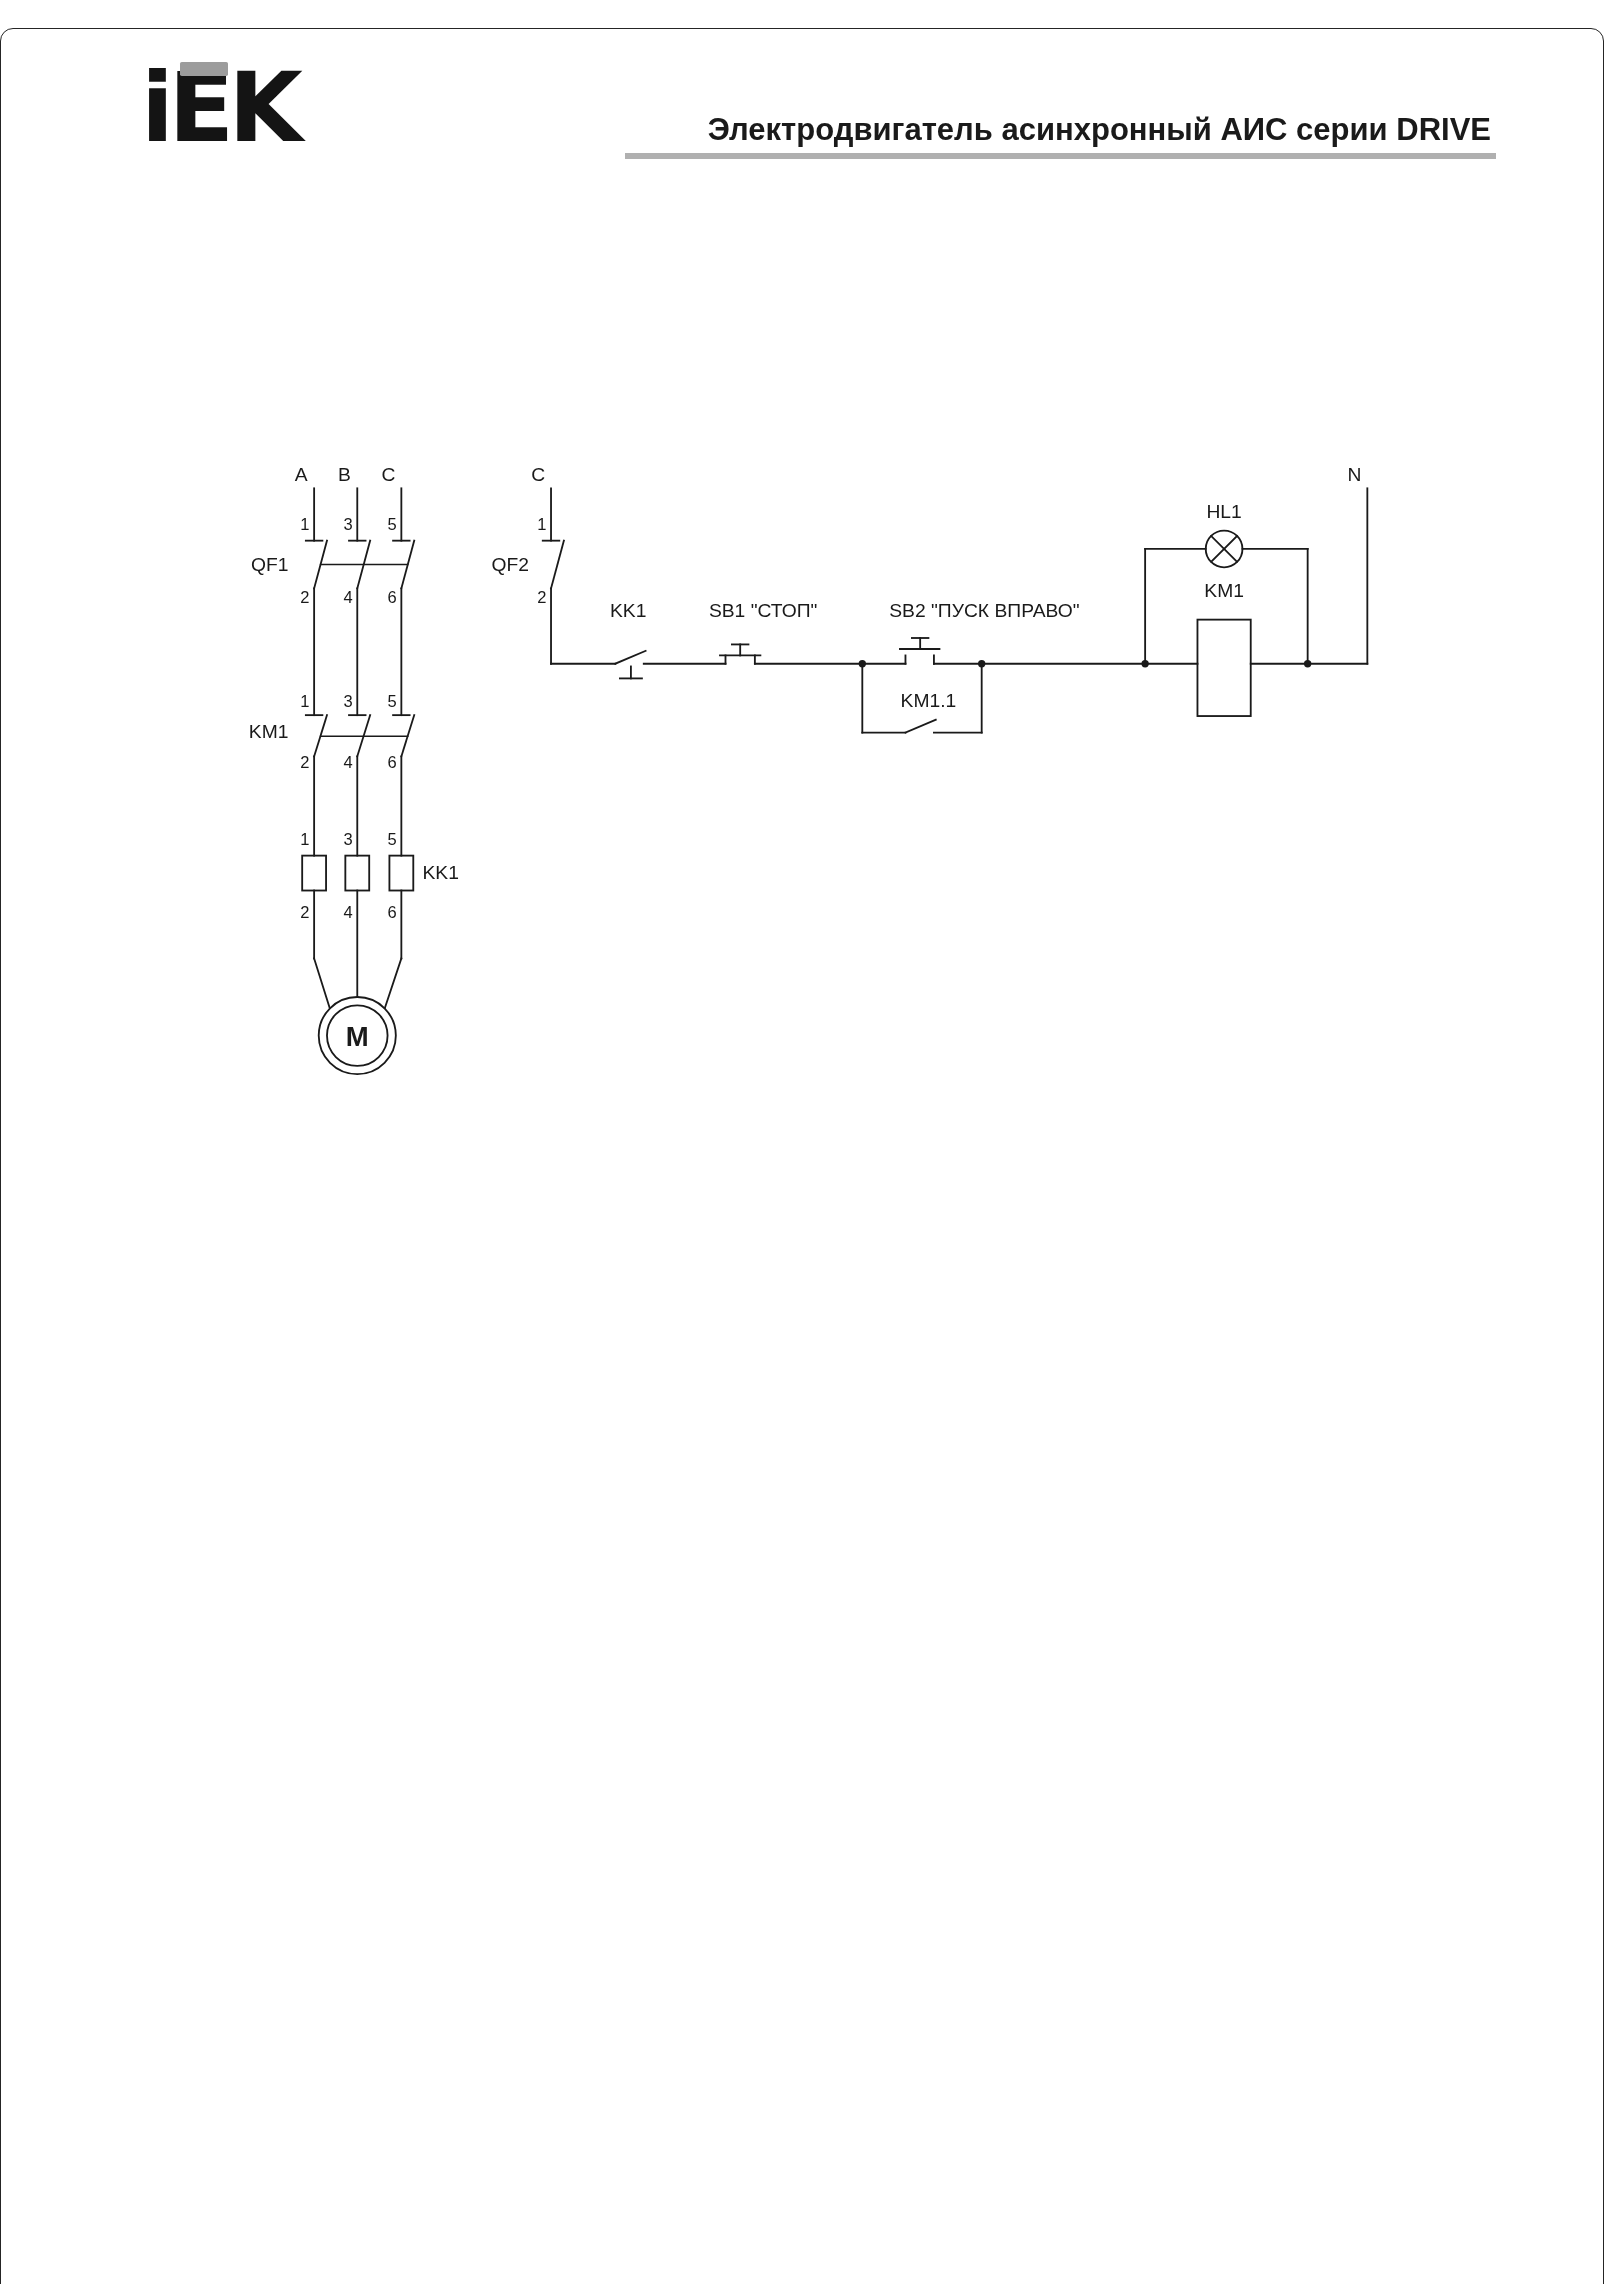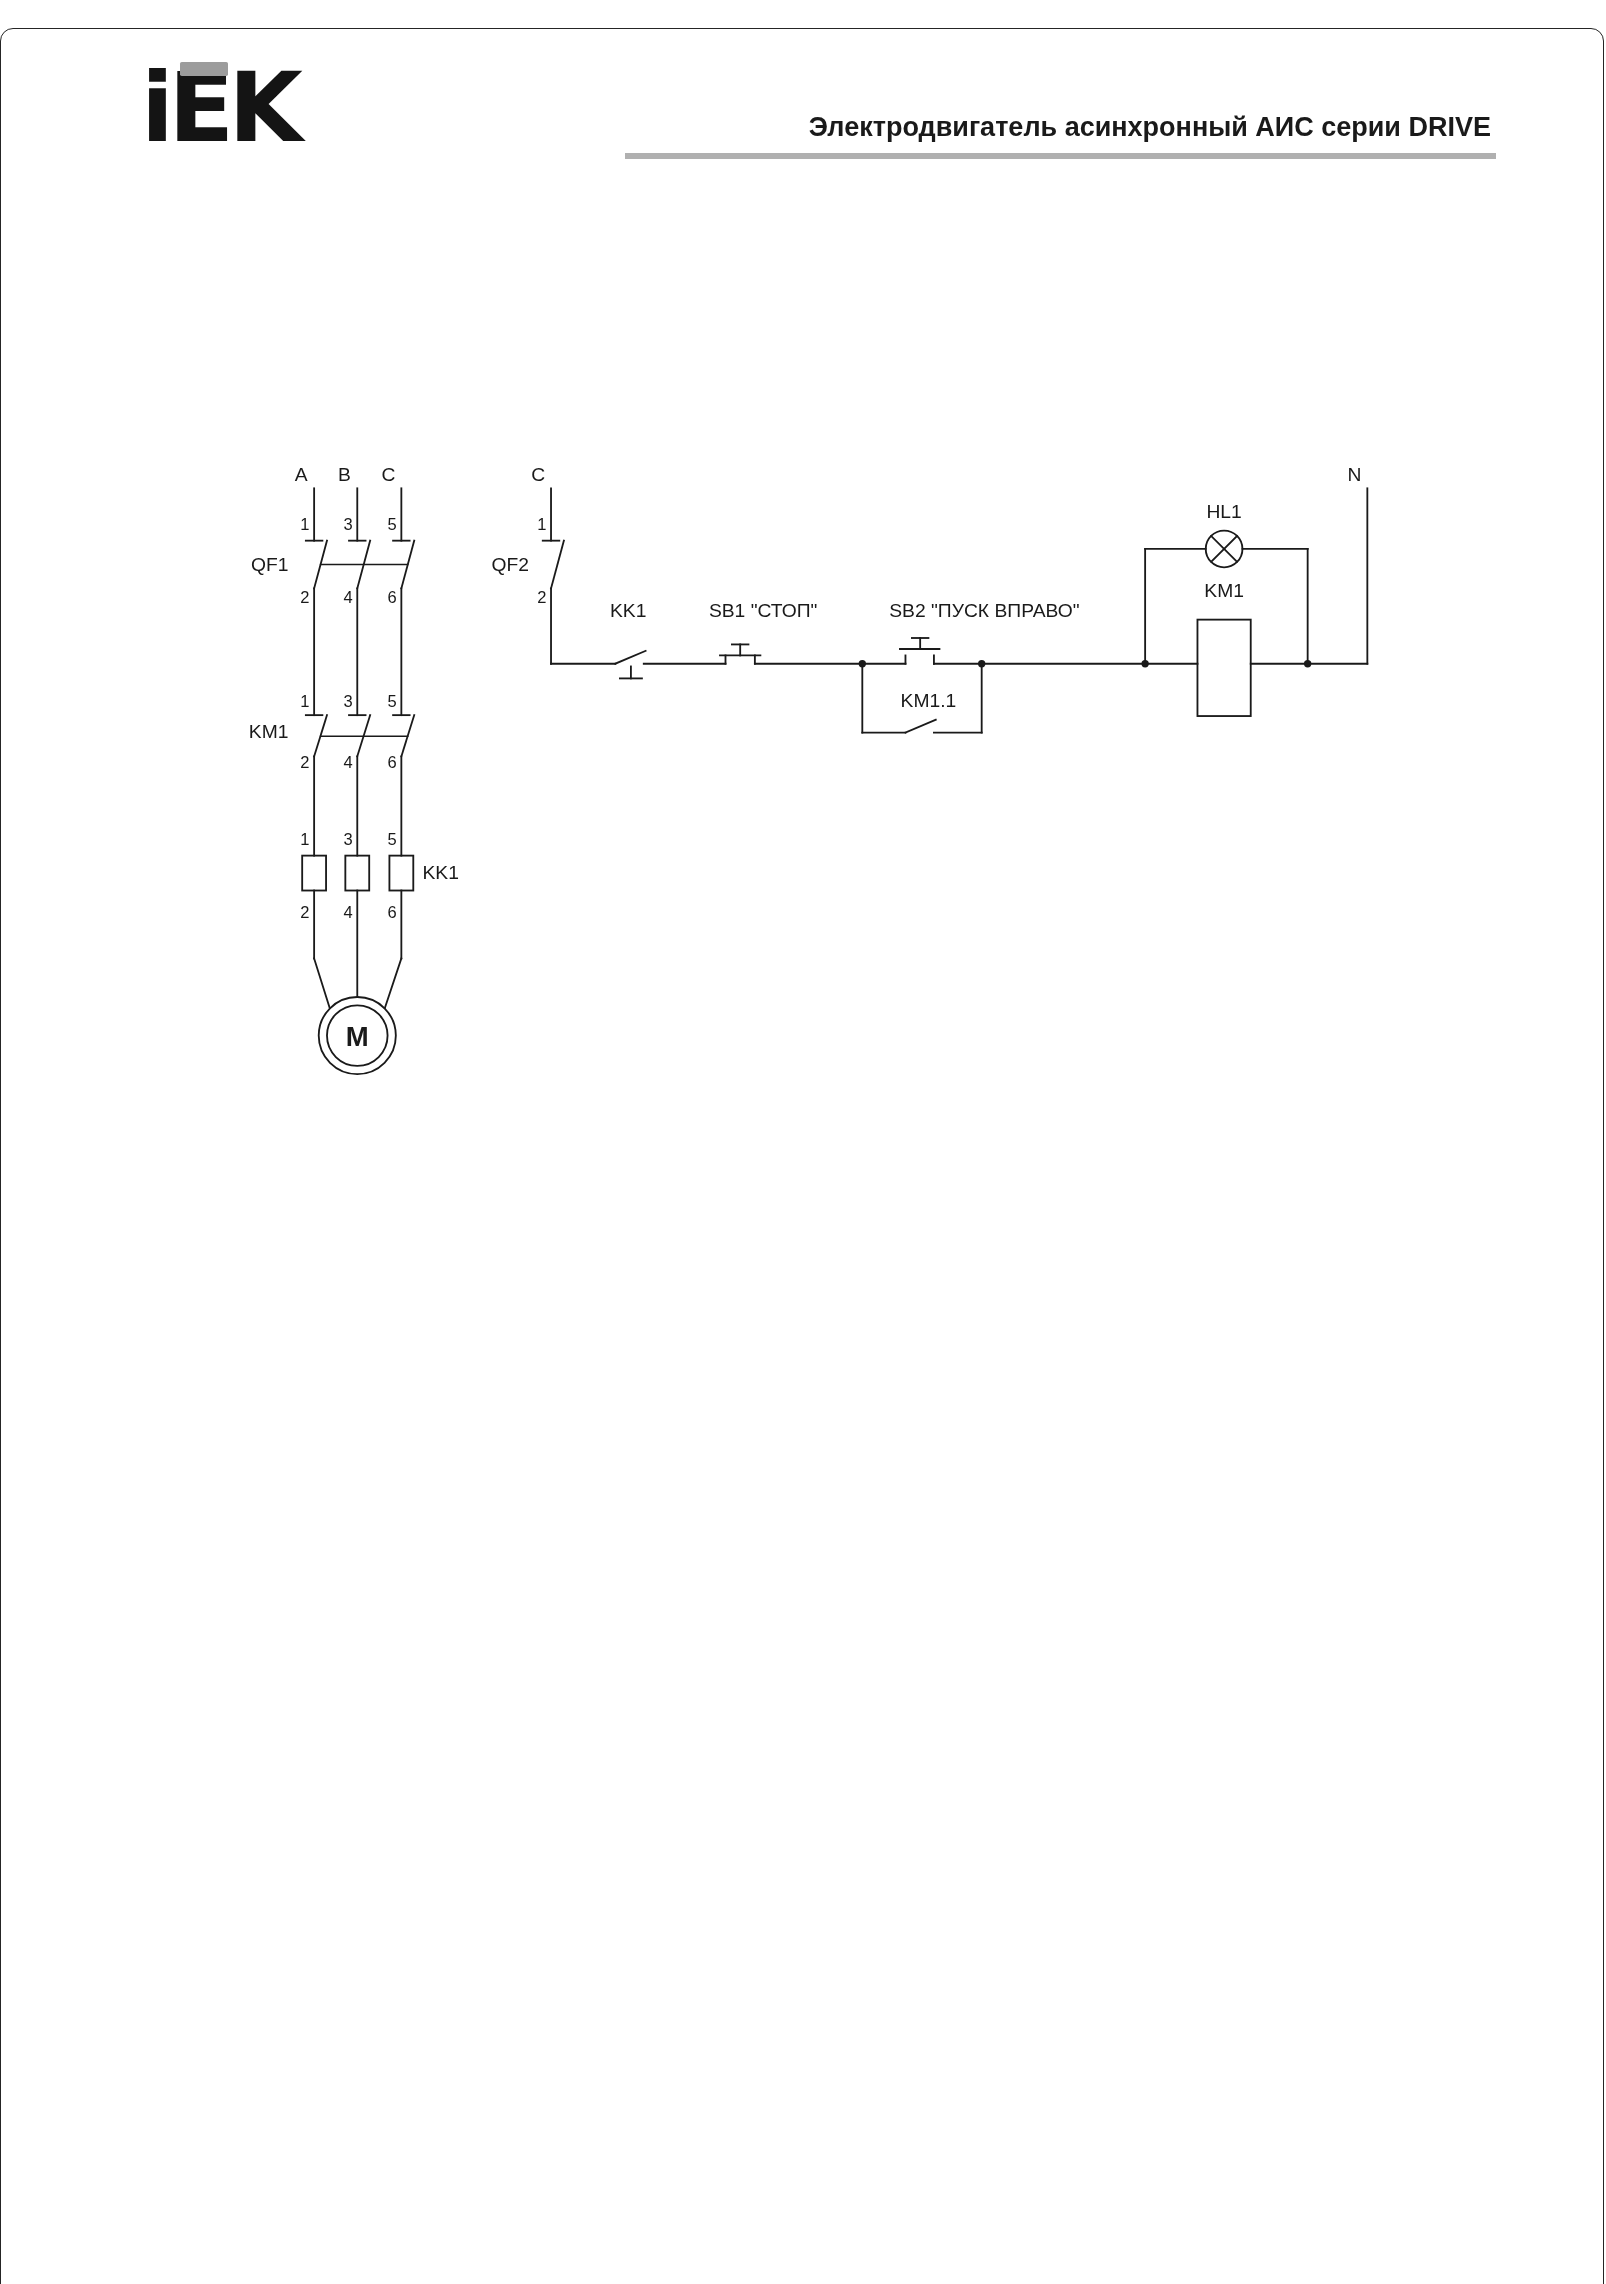--- a/index.html
+++ b/index.html
@@ -19,21 +19,21 @@
     font-weight:bold; font-size:96px; line-height:1;
     letter-spacing:-5.5px; color:#141414;
   }
   .logo-accent {
     position:absolute; left:39px; top:1.8px;
     width:48px; height:13.8px;
     background:#9c9c9c; border-radius:1.8px;
   }
   .title {
     position:absolute; top:83px; right:112px;
-    font-size:27px; font-weight:bold; color:#1a1a1a;
+    font-size:31px; font-weight:bold; color:#1a1a1a;
     white-space:nowrap;
   }
   .rule {
     position:absolute; top:124px; left:624px;
     width:871px; height:6.4px; background:#b0b0b0;
   }
   .caption {
     position:absolute; left:81px; top:1278px;
     font-size:23px; color:#111111; white-space:nowrap;
   }

